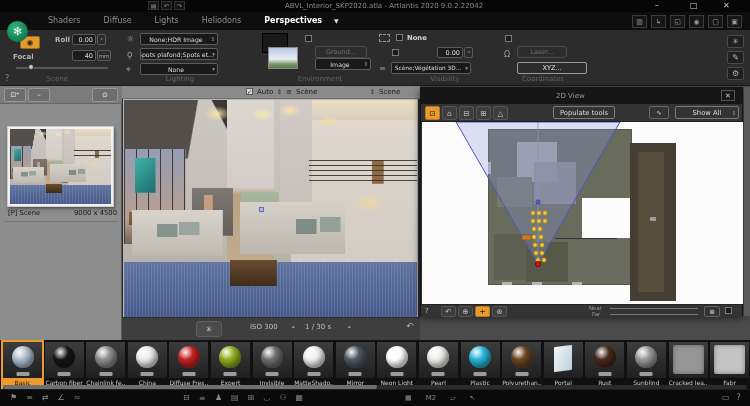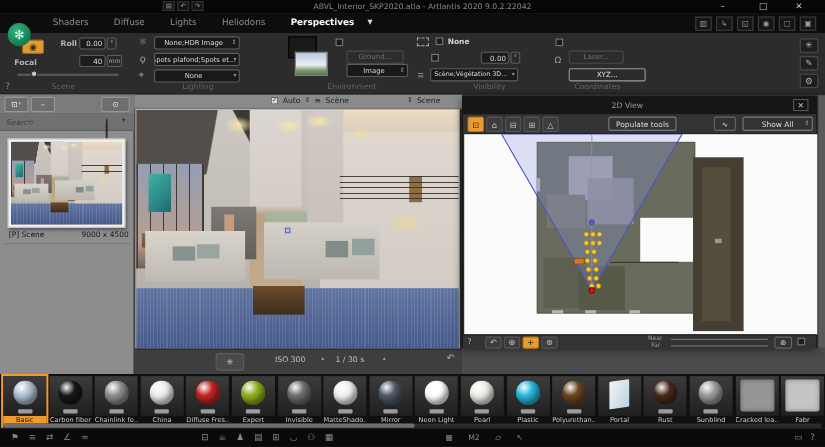--- a/index.html
+++ b/index.html
@@ -265,25 +265,20 @@
         <div class="sidebtn">⚙</div>
       </div>
   </div>
 
   <div class="ab leftpanel">
     <div class="ab lp-head" actable="false">
       <div class="ab lp-btn" style="left:4px;top:2px;">⊡⁺</div>
       <div class="ab lp-btn" style="left:28px;top:2px;">–</div>
       <div class="ab lp-btn" style="left:92px;top:2px;width:26px;">⊙</div>
     </div>
-    <div class="ab lp-search">
-      <input placeholder="Search" style="">
-      <span class="ab mag" style="left:96px;top:4px;"></span>
-      <span class="ab" style="left:111px;top:2px;font-size:6px;color:#2e2e2e;">▾</span>
-    </div>
     <div class="ab thumb-frame">
       <div class="art" style="width:101px;height:75px;"></div>
     </div>
     <div class="ab lp-label" style="left:8px;top:123px;">[P] Scene</div>
     <div class="ab lp-label" style="left:60px;top:123px;width:57px;text-align:right;">9000 x 4500</div>
     <div class="ab" style="left:4px;top:135px;width:114px;height:1px;background:#767676;"></div>
   </div>
 
   <div class="ab pv-toolbar">
     <span class="ab cb" style="left:124px;top:2px;background:#ddd;color:#111;border-color:#555;">✓</span>

